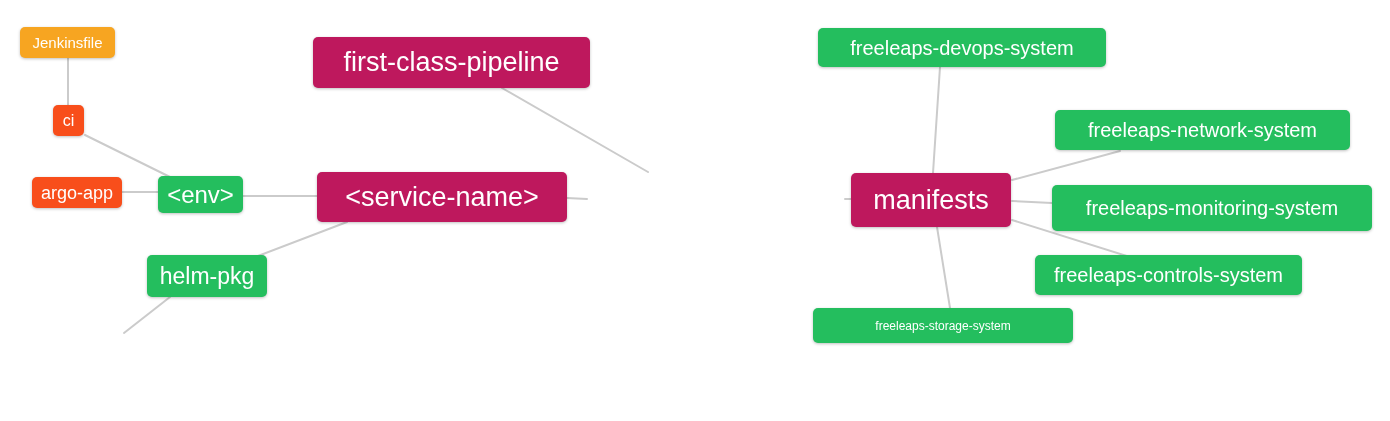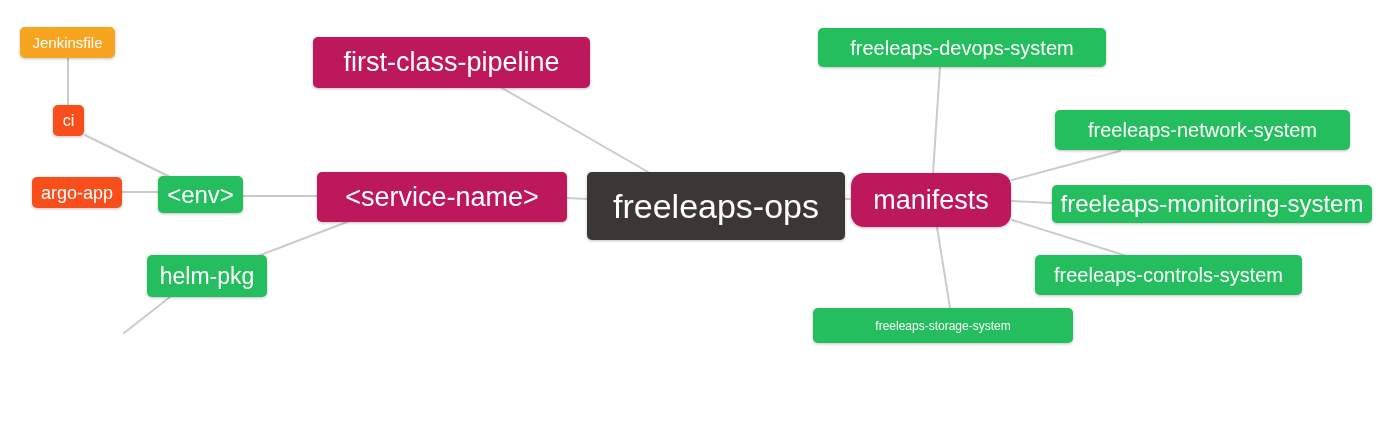--- a/index.html
+++ b/index.html
@@ -71,30 +71,29 @@
   <div class="node red" style="left:53px;  top:105px; width:31px;  height:31px; font-size:16px;">ci</div>
 
   <div class="node red" style="left:32px;  top:177px; width:90px;  height:31px; font-size:18px;">argo-app</div>
 
   <div class="node green" style="left:158px; top:176px; width:85px;  height:37px; font-size:24px;">&lt;env&gt;</div>
 
   <div class="node blue" style="left:313px; top:37px;  width:277px; height:51px; font-size:27px;">first-class-pipeline</div>
 
   <div class="node blue" style="left:317px; top:172px; width:250px; height:50px; font-size:27px;">&lt;service-name&gt;</div>
 
-  <div class="node dark" style="left:587px; top:172px; width:258px; height:68px; font-size:34px;">freeleaps-ops</div>
 
-  <div class="node blue" style="left:851px; top:173px; width:160px; height:54px; font-size:27px;border-radius:13px;">manifests</div>
+  <div class="node blue" style="left:851px; top:173px; width:160px; height:54px; font-size:27px;">manifests</div>
 
   <div class="node green" style="left:147px; top:255px; width:120px; height:42px; font-size:23px;">helm-pkg</div>
 
 
   <div class="node green" style="left:797px; top:28px;  width:288px; height:39px; font-size:20px;margin-left:21px;">freeleaps-devops-system</div>
 
   <div class="node green" style="left:1055px; top:110px; width:295px; height:40px; font-size:20px;">freeleaps-network-system</div>
 
-  <div class="node green" style="left:1052px; top:185px; width:320px; height:38px; font-size:24px;">freeleaps-monitoring-system</div>
+  <div class="node green" style="left:1052px; top:185px; width:320px; height:46px; font-size:20px;">freeleaps-monitoring-system</div>
 
   <div class="node green" style="left:1035px; top:255px; width:267px; height:40px; font-size:20px;">freeleaps-controls-system</div>
 
   <div class="node green" style="left:813px; top:308px; width:260px; height:35px; font-size:12px;">freeleaps-storage-system</div>
 
 </div>
 
 </body></html>

